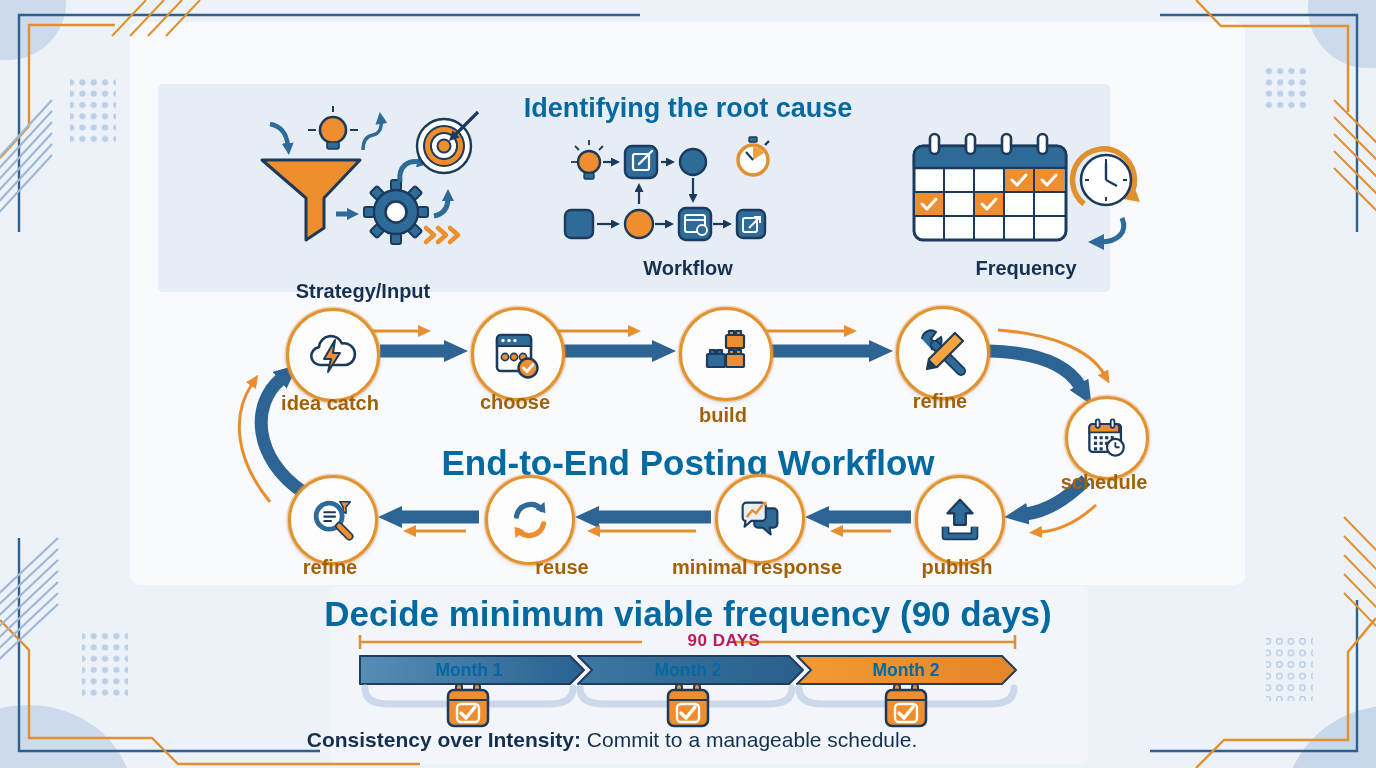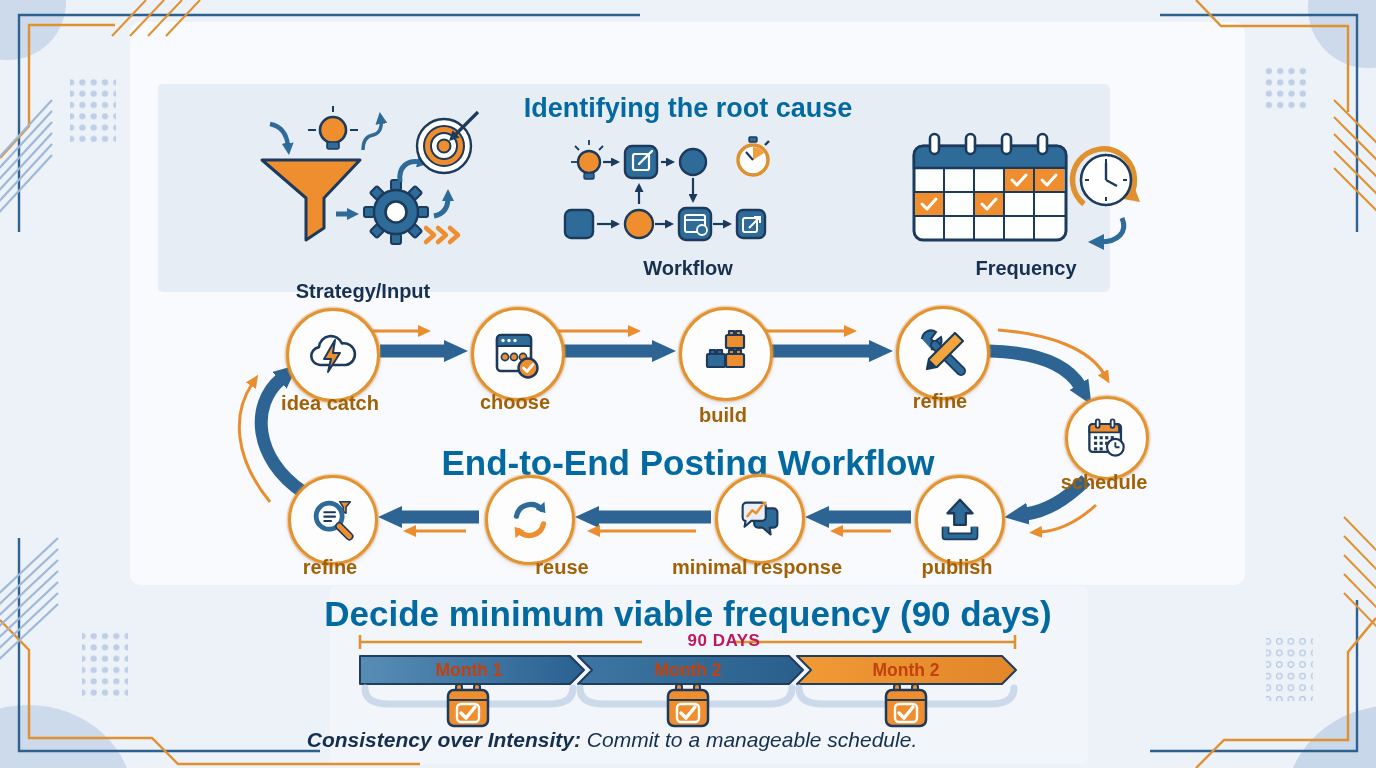--- a/index.html
+++ b/index.html
@@ -13,25 +13,25 @@
   .sec-head{left:0;width:1376px;text-align:center;font-weight:800;color:#0369a1;}
   .rc-head{top:93px;font-size:27px;}
   .loop-head{top:427px;font-size:35px;margin-top:16px;}
   .fq-head{top:594px;font-size:35px;}
   .group-label{top:257px;font-size:20px;font-weight:700;text-align:center;transform:translateX(-50%);white-space:nowrap;}
   .node{border-radius:50%;background:#fdfdfe;border:3.5px solid #e2932f;
         box-shadow:0 0 0 1.5px rgba(230,150,60,.35),0 2px 5px rgba(20,48,80,.12);
         display:flex;align-items:center;justify-content:center;z-index:3;}
   .node-label{font-size:20px;font-weight:700;color:#a16207;text-align:center;
               transform:translateX(-50%);white-space:nowrap;z-index:3;}
-  .month-label{top:657px;height:27px;line-height:27px;font-size:17.5px;font-weight:700;color:#c2410c;
+  .month-label{top:657px;height:27px;line-height:27px;font-size:17.5px;font-weight:700;color:#0369a1;
                text-align:center;transform:translateX(-50%);z-index:4;white-space:nowrap;}
   .days-label{top:631px;left:688px;transform:translateX(-50%);font-size:17px;font-weight:800;
               color:#be185d;z-index:4;letter-spacing:.5px;margin-left:36px;}
-  .footer{top:728px;left:0;width:1224px;text-align:center;font-size:21px;color:#15304e;z-index:4;font-style:italic;}
+  .footer{top:728px;left:0;width:1224px;text-align:center;font-size:21px;color:#15304e;z-index:4;}
   .footer b{font-weight:800;}
   .z1{z-index:1;} .z2{z-index:2;} .z3{z-index:3;}
 </style>
 </head>
 <body>
 
 <div class="canvas">
 
   <svg class="abs z1" width="1376" height="768" viewBox="0 0 1376 768" style="left:0;top:0;">
     <defs>

